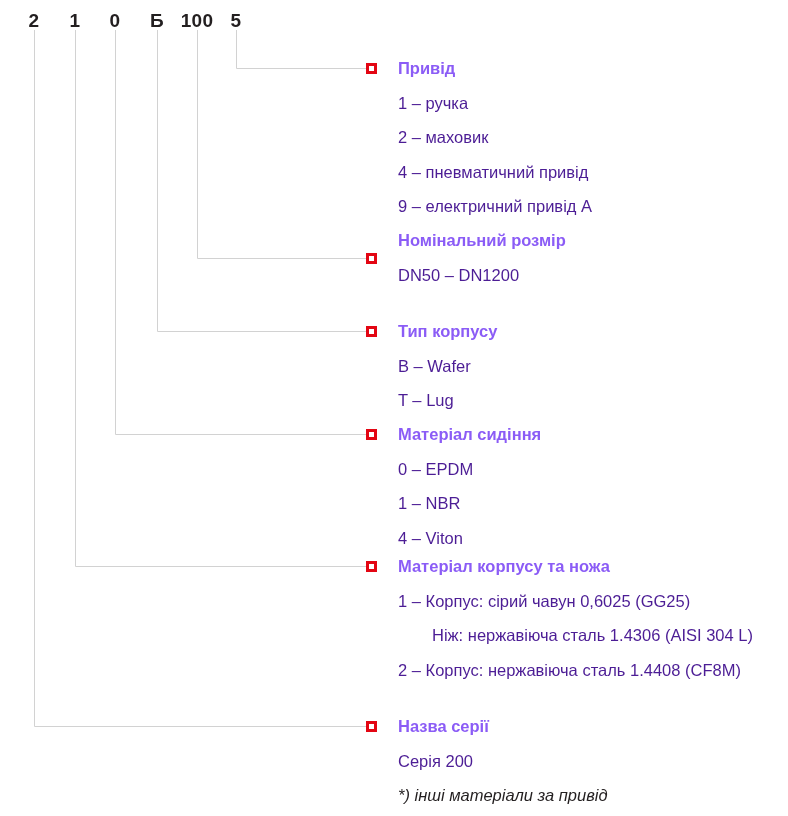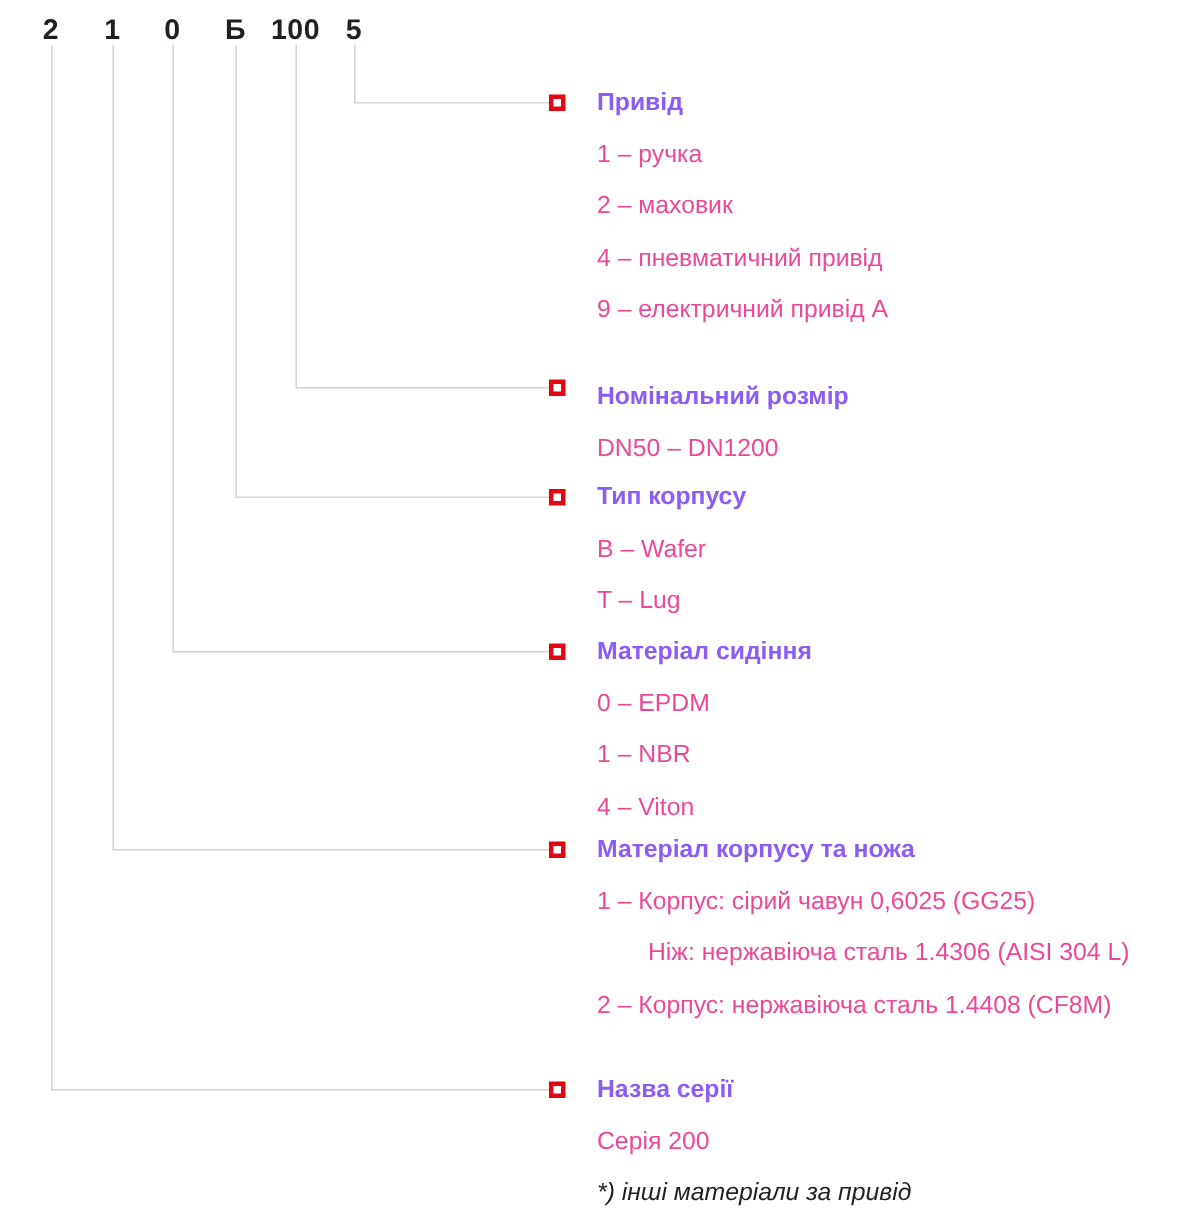--- a/index.html
+++ b/index.html
@@ -59,21 +59,21 @@
   .group-title {
     font-size: 16.5px;
     font-weight: bold;
     color: #8b5cf6;
     line-height: 1;
     white-space: nowrap;
   }
   .group-line {
     font-size: 16.5px;
     font-weight: normal;
-    color: #ec4899;
+    color: #4c1d95;
     white-space: nowrap;
     line-height: 1;
     margin-top: 18px;
   }
   .group-line.indent {
     padding-left: 34px;
   }
   .group-line.italic {
     font-style: italic;
     color: #231f20;
@@ -112,21 +112,21 @@
     </div>
 
   <div id="groups-layer">
       <div class="group" style="top: 60px;">
         <div class="group-title">Привід</div>
         <div class="group-line">1 – ручка</div>
         <div class="group-line">2 – маховик</div>
         <div class="group-line">4 – пневматичний привід</div>
         <div class="group-line">9 – електричний привід А</div>
       </div>
-      <div class="group" style="top: 256px;">
+      <div class="group" style="top: 232px;">
         <div class="group-title">Номінальний розмір</div>
         <div class="group-line">DN50 – DN1200</div>
       </div>
       <div class="group" style="top: 323px;">
         <div class="group-title">Тип корпусу</div>
         <div class="group-line">B – Wafer</div>
         <div class="group-line">T – Lug</div>
       </div>
       <div class="group" style="top: 426px;">
         <div class="group-title">Матеріал сидіння</div>

